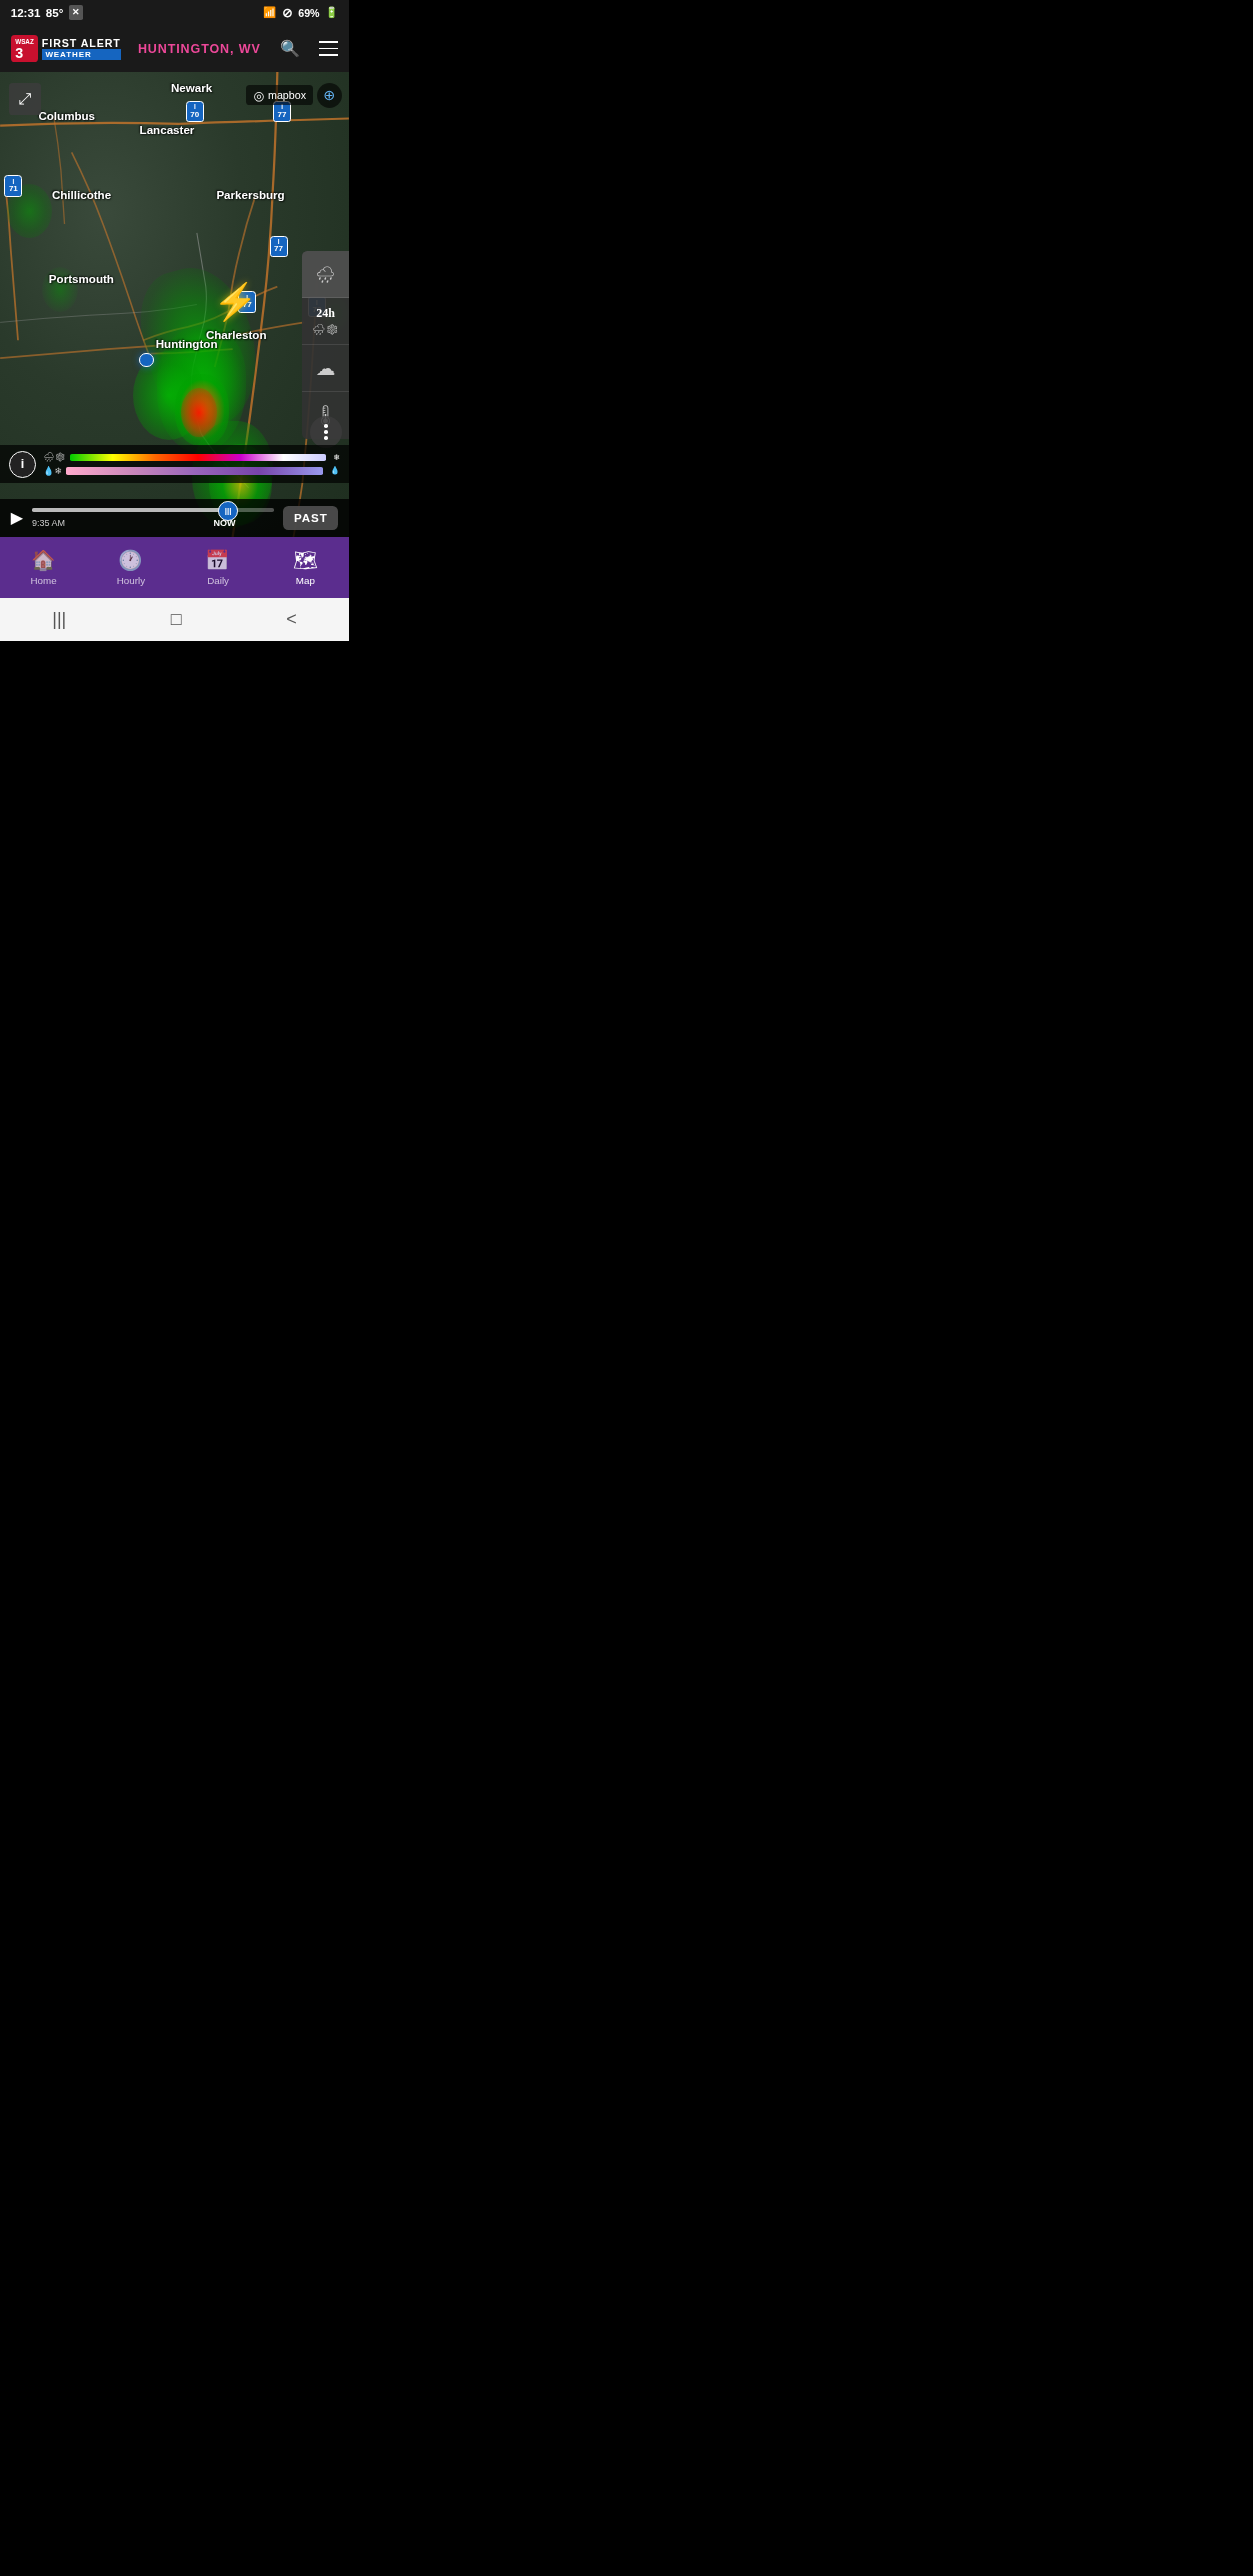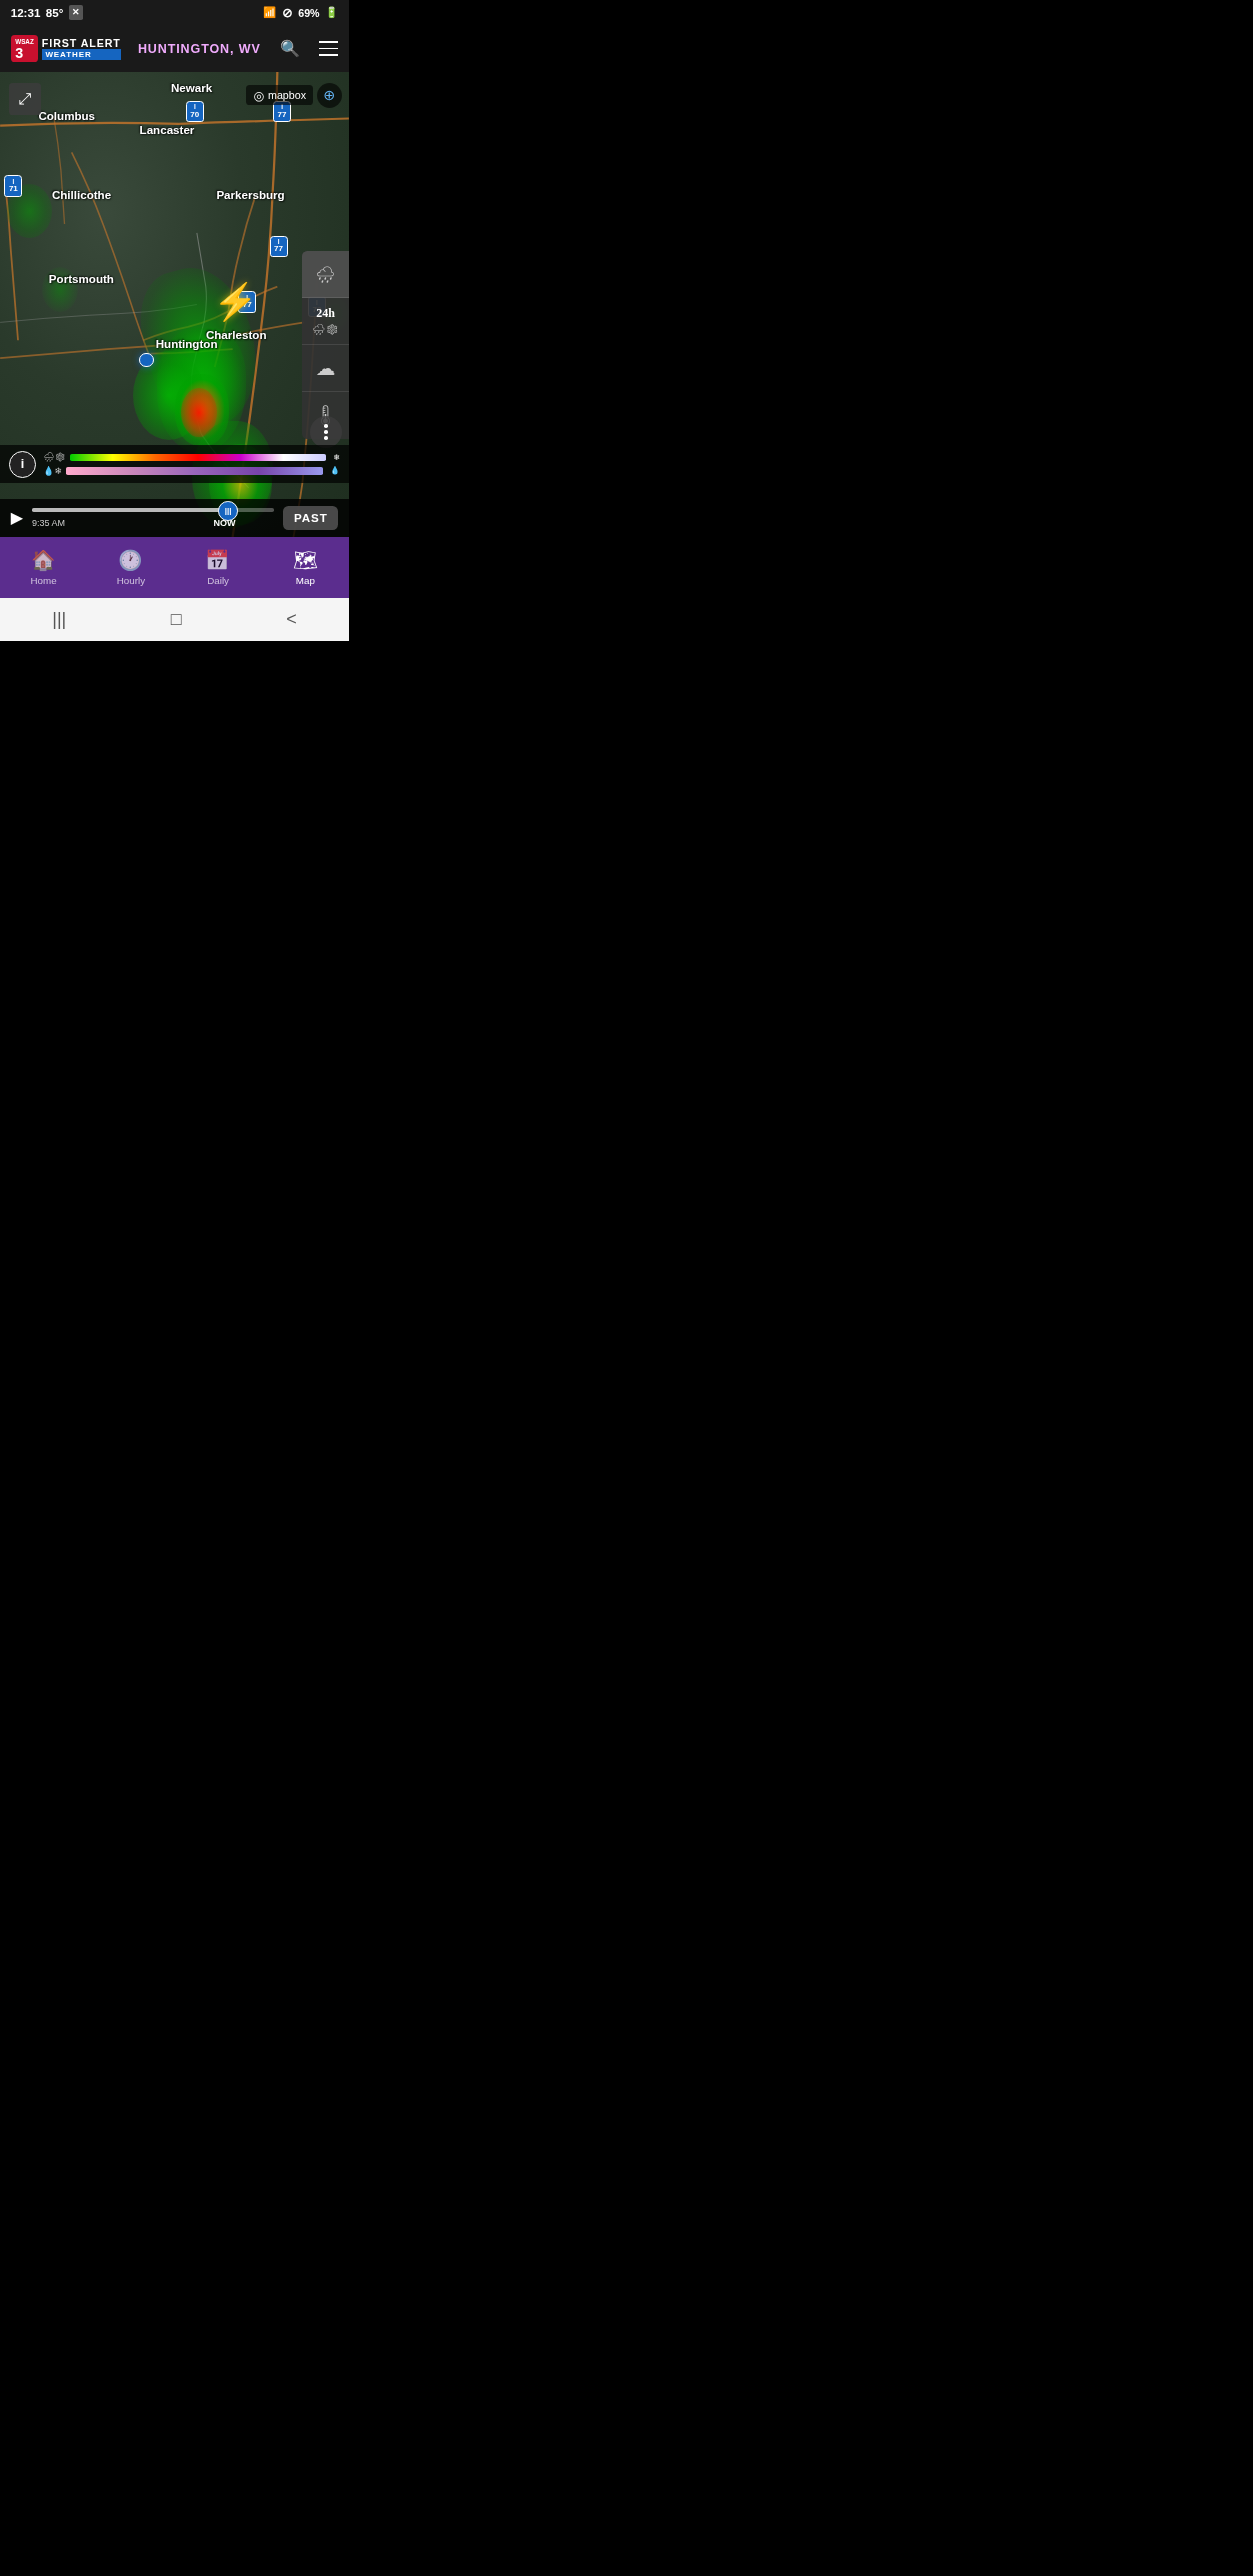--- a/index.html
+++ b/index.html
@@ -75,21 +75,21 @@
       color: #fff;
       font-size: 8px;
       font-weight: 700;
       padding: 0.9px 3.6px;
       letter-spacing: 0.9px;
     }
     .nav-center {
       display: flex;
       align-items: center;
       gap: 20px;
-      color: #f0abfc;
+      color: #ec4899;
       font-size: 12.5px;
       font-weight: 700;
       letter-spacing: 0.9px;
     }
     .search-icon-nav { font-size: 16px; cursor: pointer; }
     .menu-icon {
       display: flex;
       flex-direction: column;
       gap: 4.5px;
       cursor: pointer;

